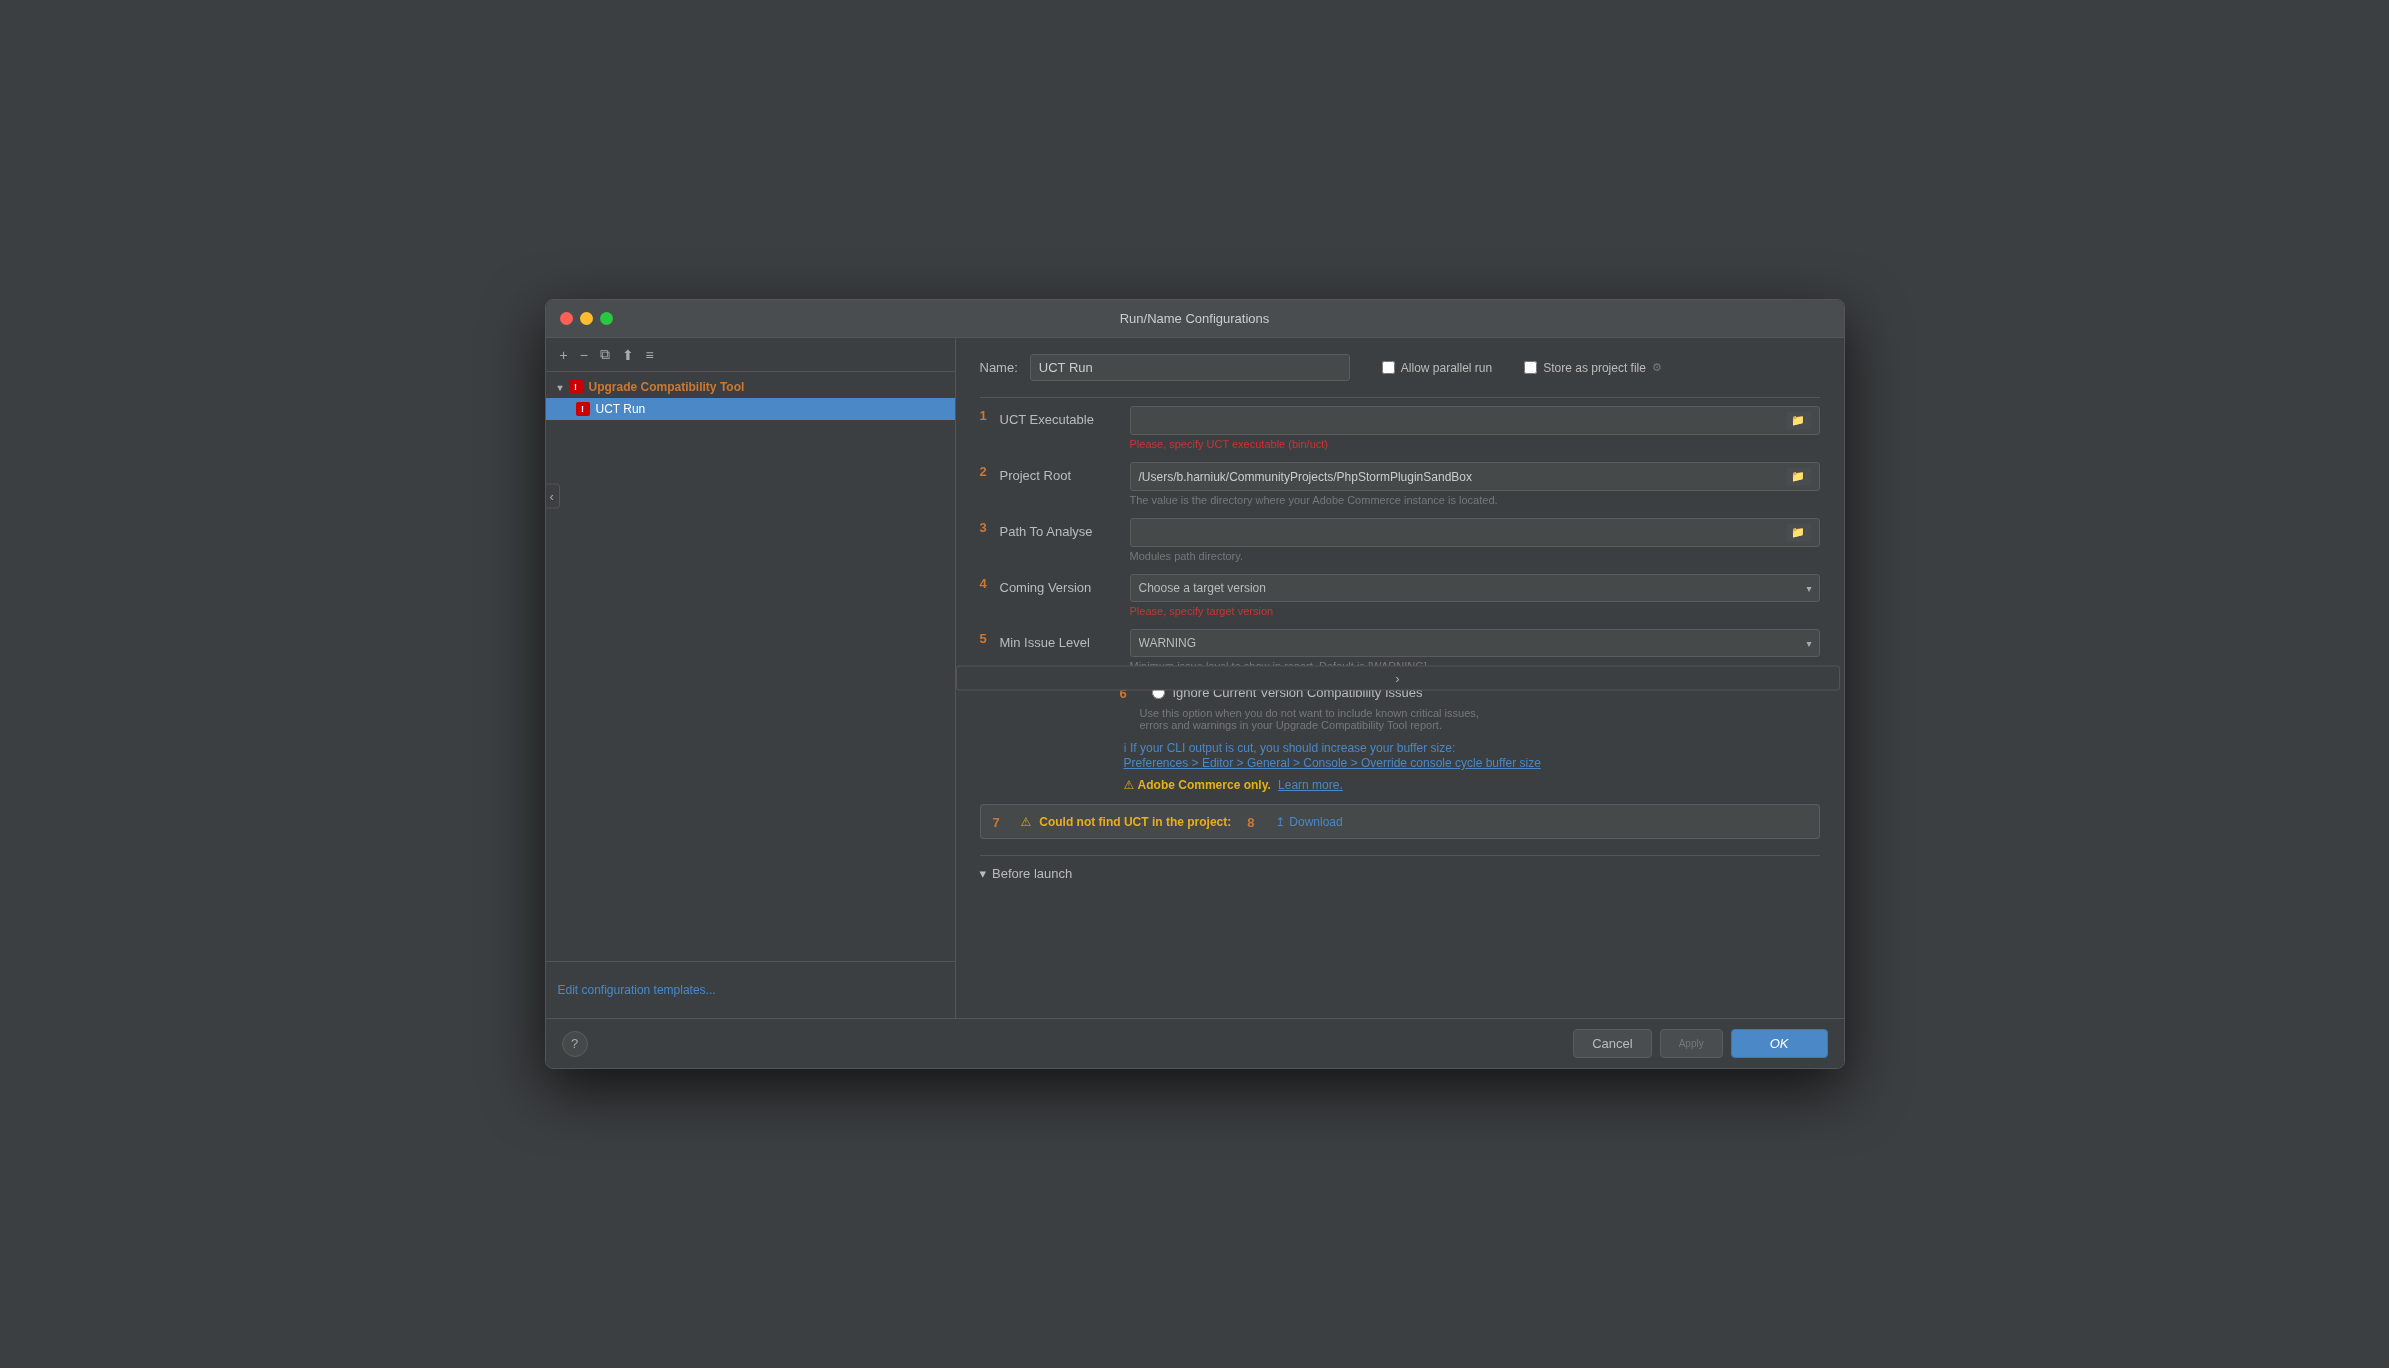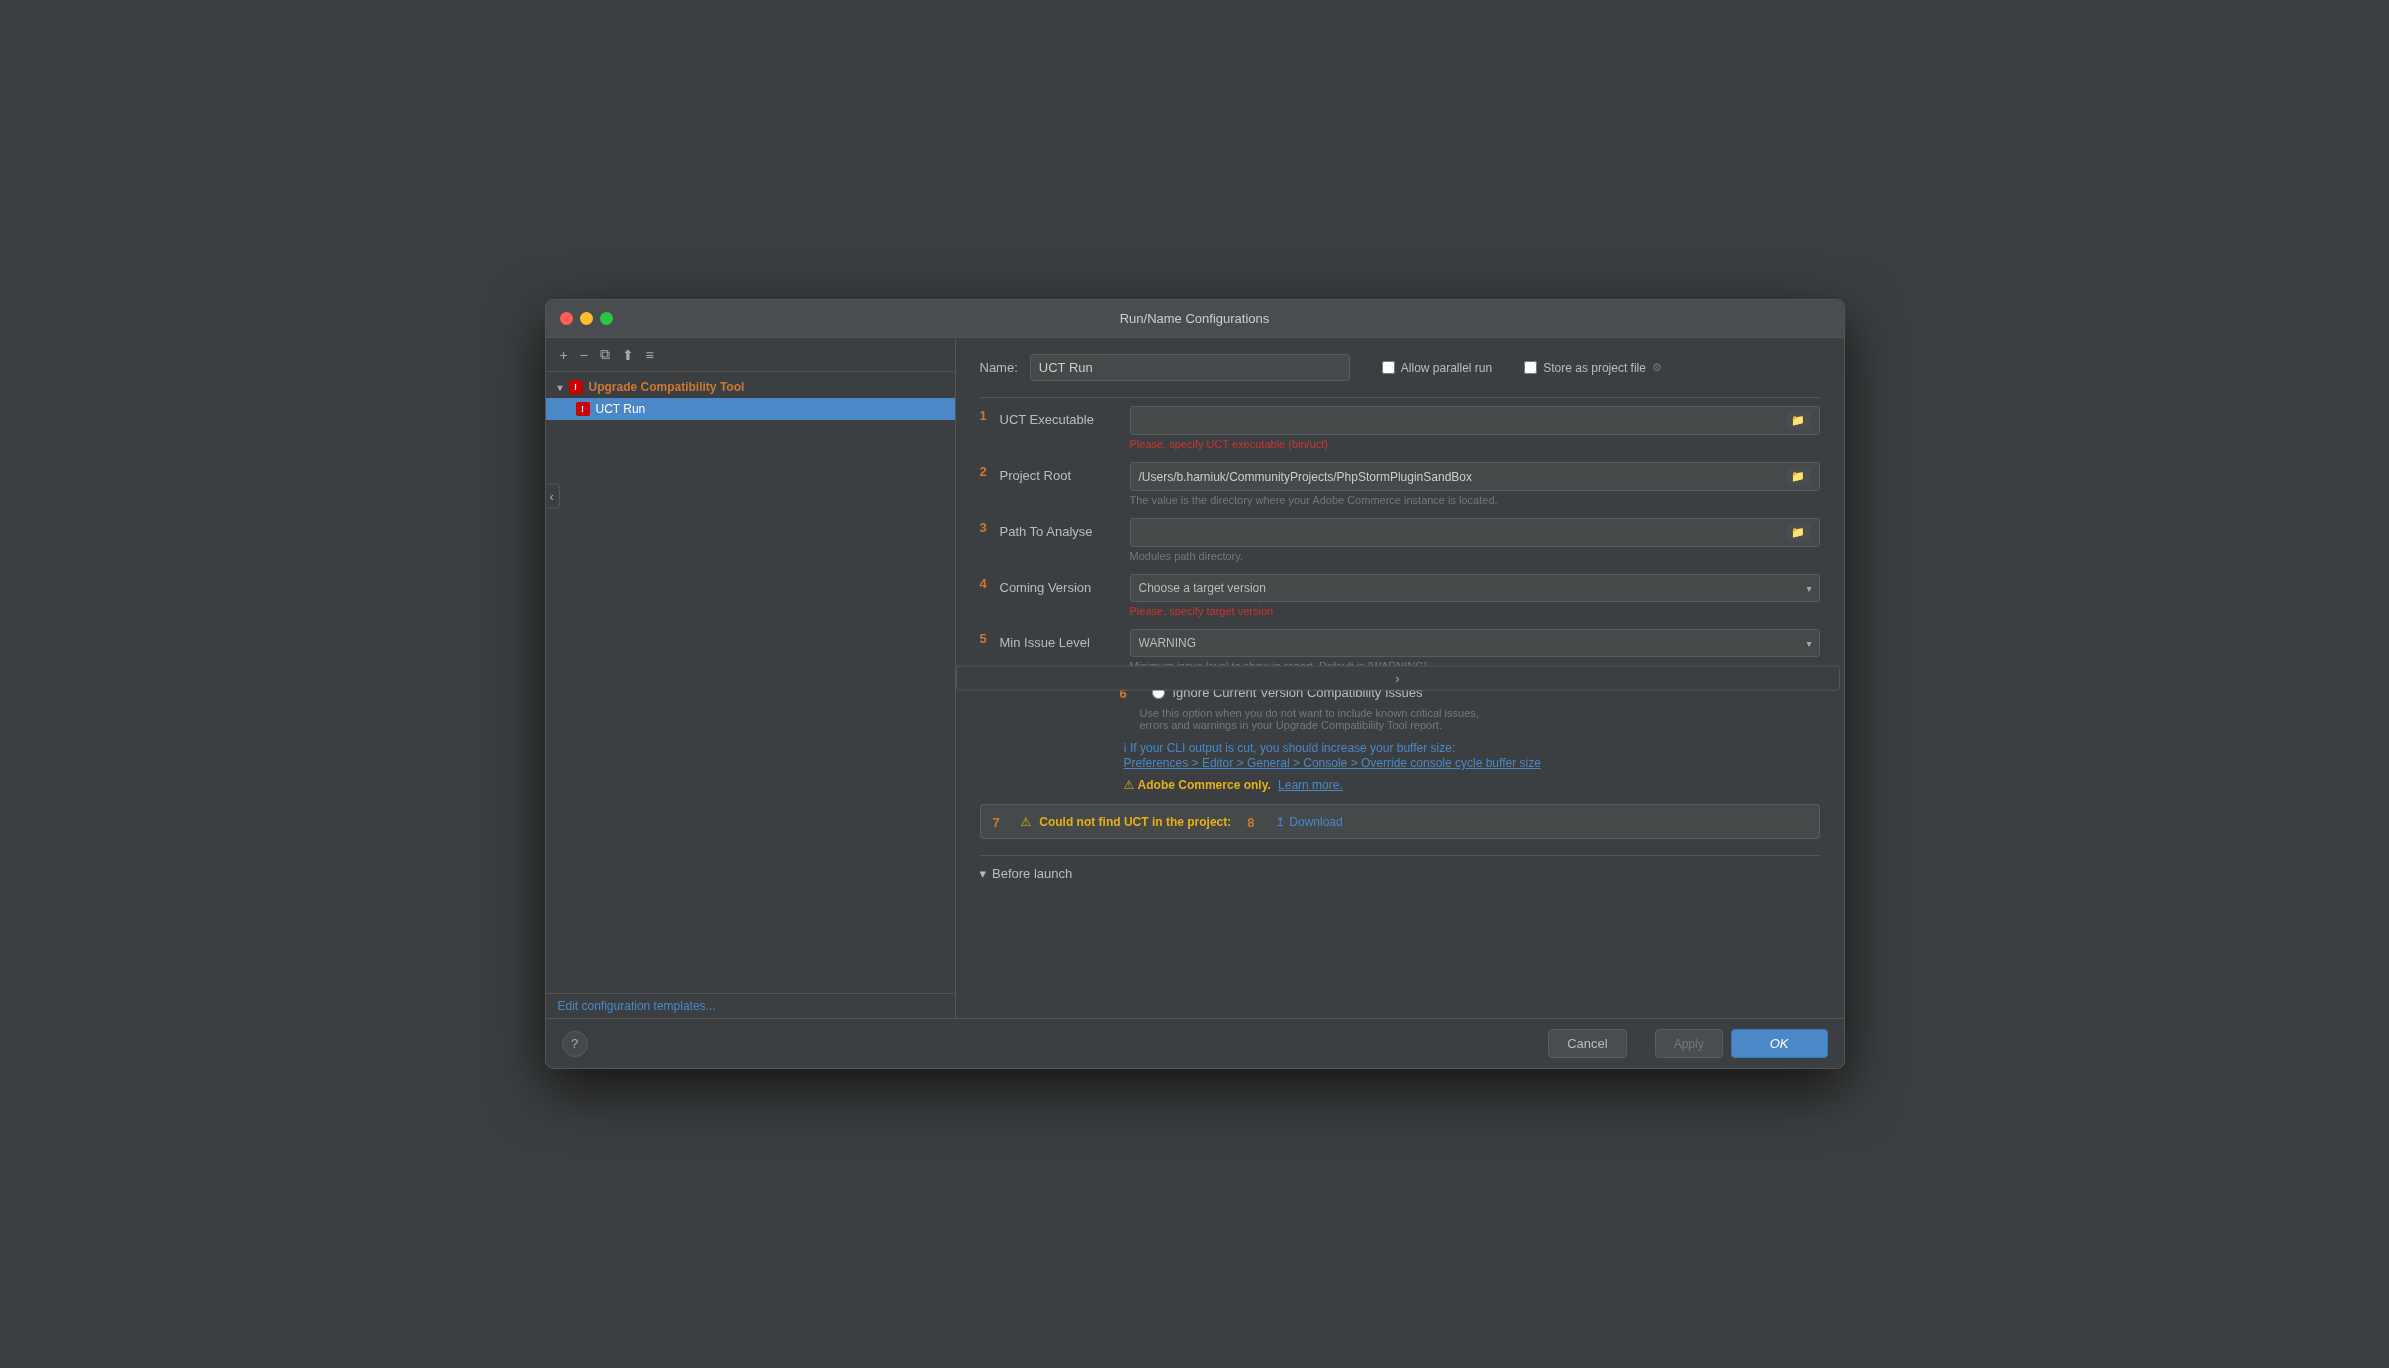--- a/index.html
+++ b/index.html
@@ -110,21 +110,21 @@
       height: 14px;
       border-radius: 2px;
       text-align: center;
       line-height: 14px;
     }
     .chevron {
       font-size: 10px;
       color: #aaaaaa;
     }
     .sidebar-footer {
-      padding: 5px 12px;
+      padding: 21px 12px;
       border-top: 1px solid #555;
     }
     .sidebar-footer a {
       color: #4a88c7;
       text-decoration: none;
       font-size: 12px;
     }
     .nav-arrow {
       position: absolute;
       left: 0;
@@ -359,22 +359,21 @@
       cursor: pointer;
       font-size: 13px;
     }
     .btn-apply {
       background: #4a4d50;
       border: 1px solid #5a5d5e;
       color: #777;
       padding: 6px 18px;
       border-radius: 4px;
       cursor: pointer;
-      font-size: 12px;
-      margin-left: 20px;
+      font-size: 10px;
     }
     .btn-ok {
       background: #4a88c7;
       border: 1px solid #3a78b7;
       color: #ffffff;
       padding: 6px 38px;
       border-radius: 4px;
       cursor: pointer;
       font-size: 13px;
       font-weight: 500;

